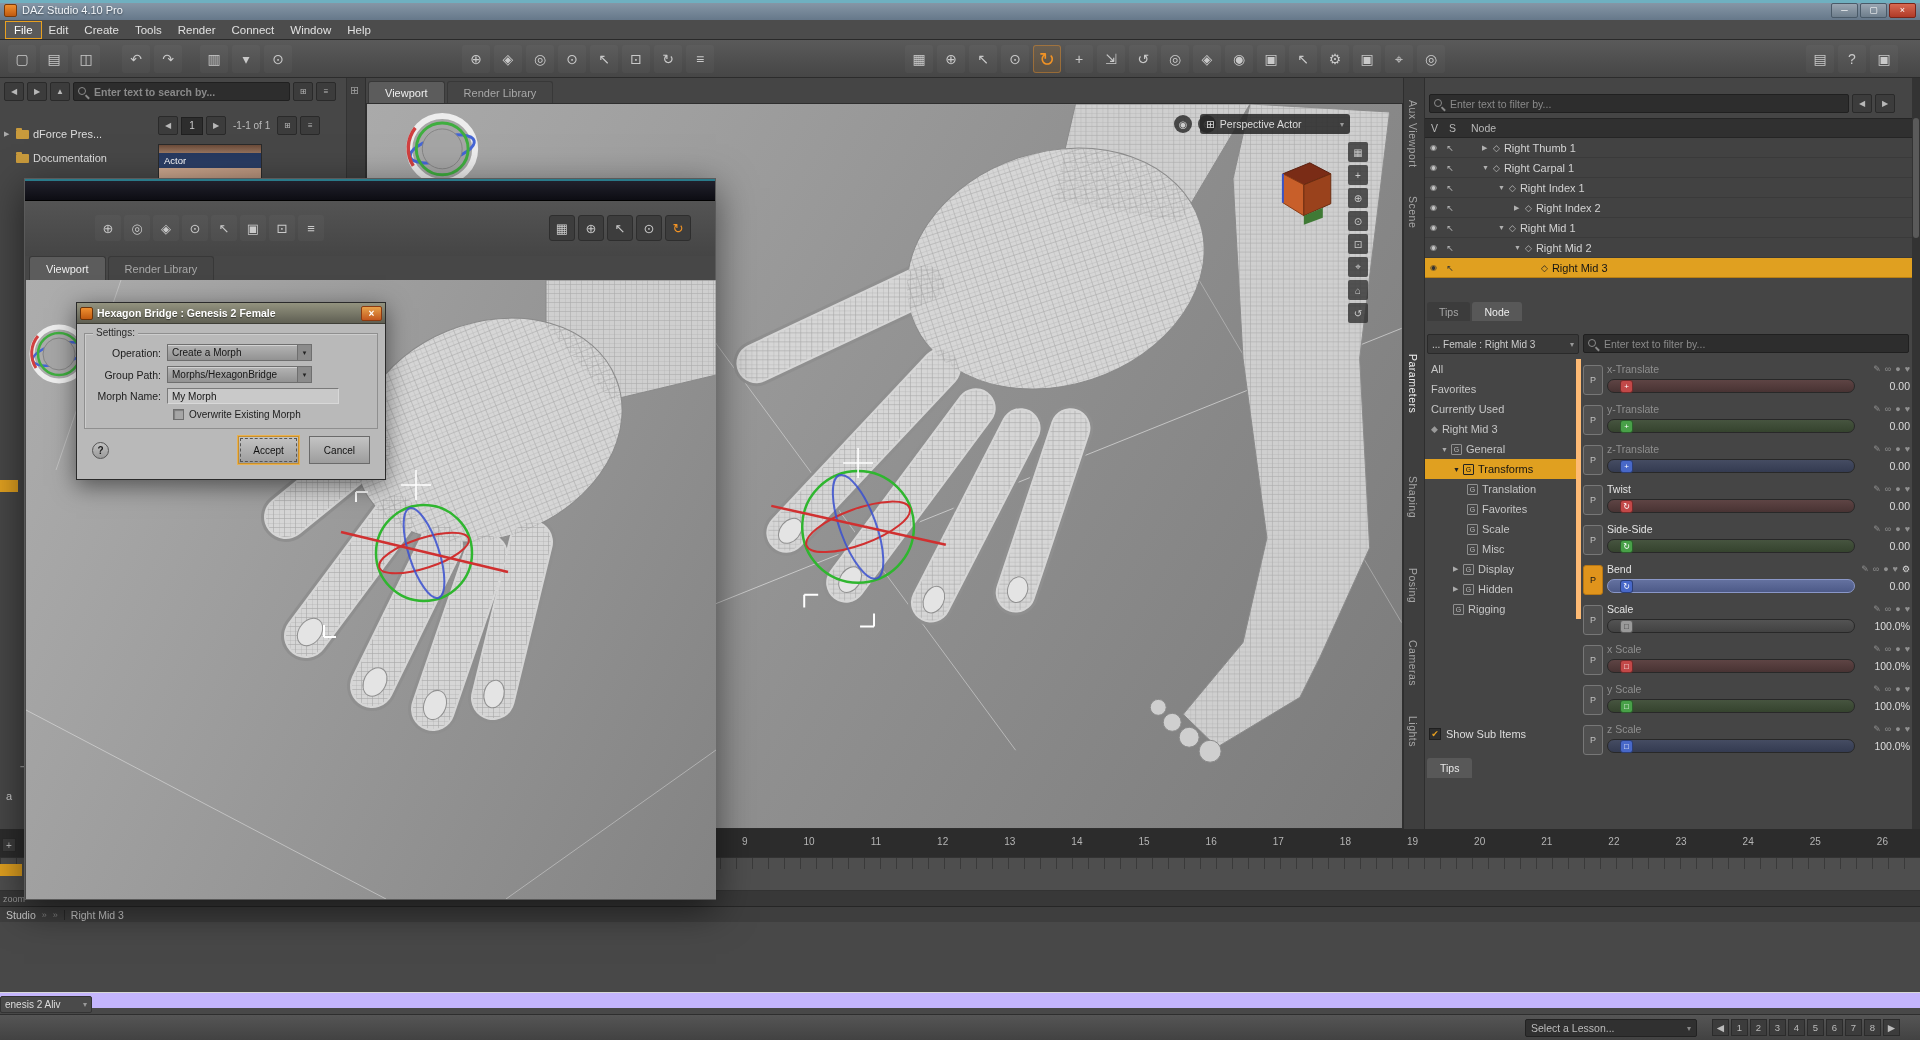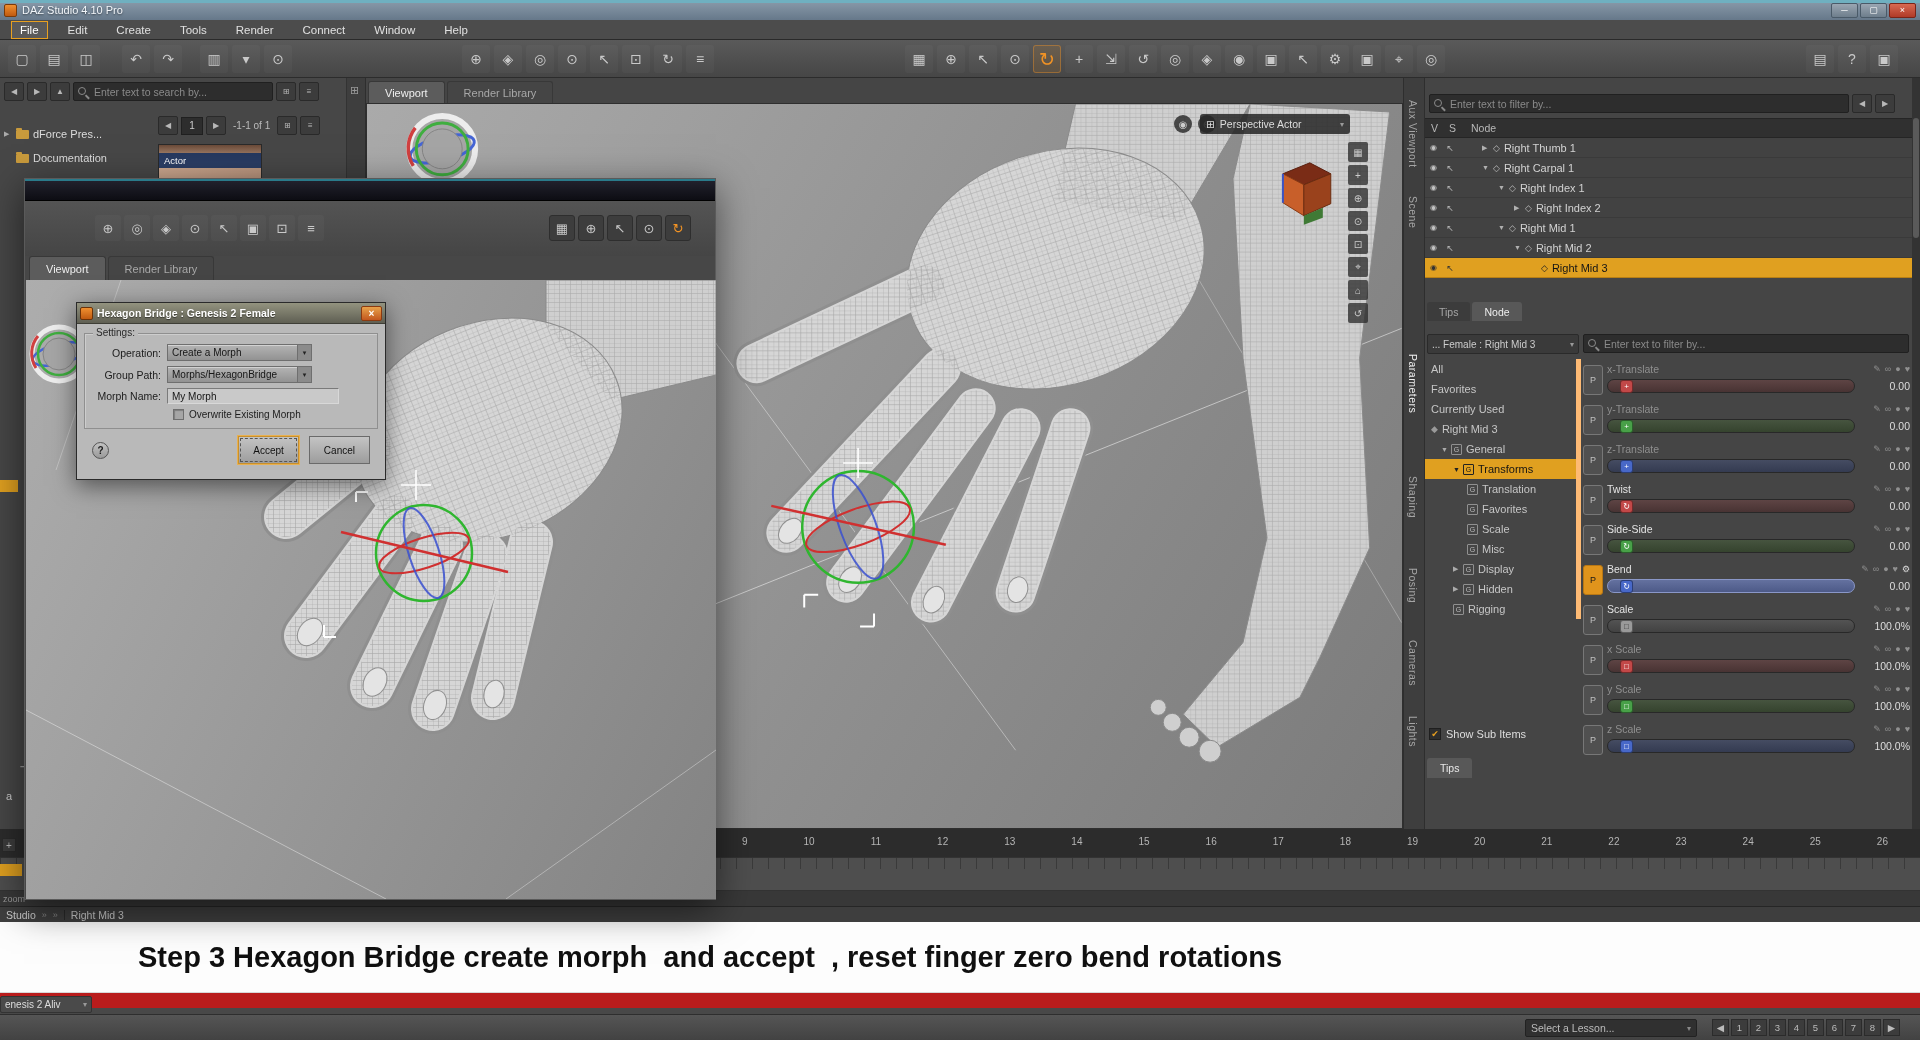--- a/index.html
+++ b/index.html
@@ -12,21 +12,21 @@
 .titlebar{left:0;top:0;width:1920px;height:20px;background:linear-gradient(#8b9cab,#66788a);
   box-shadow:inset 0 3px 0 #6fb0c0;display:flex;align-items:center;padding:0 4px}
 .app-icon{width:13px;height:13px;background:linear-gradient(#f09030,#c05a10);border:1px solid #7a3a08;border-radius:2px;margin-right:5px}
 .tb-title{font-size:11px;color:#f2f6fa;text-shadow:0 1px 2px rgba(0,0,0,.5)}
 .winbtns{margin-left:auto;display:flex;gap:2px}
 .wbtn{width:27px;height:15px;display:flex;align-items:center;justify-content:center;font-size:9px;color:#fff;
   background:linear-gradient(#9aa6b2,#6e7e8c);border:1px solid #4a5a68;border-radius:2px}
 .wbtn.close{background:linear-gradient(#d86a52,#b03a28);border-color:#7a2418}
 
 
-.menubar{left:0;top:20px;width:1920px;height:20px;background:#4c4c4c;border-bottom:1px solid #2a2a2a;display:flex;align-items:center;padding-left:12px;gap:13px}
+.menubar{left:0;top:20px;width:1920px;height:20px;background:#4c4c4c;border-bottom:1px solid #2a2a2a;display:flex;align-items:center;padding-left:6px;gap:0}
 .menu-item{padding:2px 8px;font-size:11.5px;color:#e0e0e0}
 .menu-item.active{outline:1px solid #e8a020;background:#5a5a5a;color:#fff}
 
 
 .toolbar{left:0;top:40px;width:1920px;height:38px;background:linear-gradient(#5a5a5a,#464646);border-bottom:1px solid #2c2c2c}
 .tgroup{position:absolute;top:5px;display:flex;gap:4px}
 .ticon{width:28px;height:28px;display:flex;align-items:center;justify-content:center;font-size:14px;color:#c9c9c9;border-radius:3px;background:rgba(255,255,255,.03)}
 .ticon.active{color:#f29325;font-size:19px;background:rgba(242,147,37,.12);border:1px solid rgba(242,147,37,.4)}
 
 
@@ -142,21 +142,21 @@
 .tl-track{position:absolute;left:0;top:28px;width:1920px;height:34px;background:#4e4e4e;border-top:1px solid #333;border-bottom:1px solid #333}
 .tl-track .tickmarks{position:absolute;left:0;right:0;top:0;height:11px;background:repeating-linear-gradient(90deg,#3a3a3a 0 1px,transparent 1px 16px)}
 .tl-zoom{position:absolute;left:0;top:62px;width:1920px;height:15px;background:#383838;font-size:9px;color:#999;display:flex;align-items:center;padding-left:3px}
 
 
 .statusbar{left:0;top:906px;width:1920px;height:16px;background:#3e3e3e;border-top:1px solid #262626;display:flex;align-items:center;gap:6px;padding-left:6px;font-size:10.5px;color:#ccc}
 .statusbar .sep{color:#888;font-size:9px}
 .statusbar .divider{width:1px;height:10px;background:#2a2a2a}
 .caption-band{left:0;top:922px;width:1920px;height:70px;background:#fdfdfd}
 .caption-text{position:absolute;left:138px;top:0;line-height:70px;font-size:29px;font-weight:bold;color:#101010;white-space:pre}
-.genesis-row{left:0;top:992px;width:1920px;height:16px;background:#b91c1c;border-top:1px solid #d8d8d8}
+.genesis-row{left:0;top:992px;width:1920px;height:16px;background:#c4b5fd;border-top:1px solid #d8d8d8}
 .gen-dd{position:absolute;left:0;top:3px;width:92px;height:17px;background:#4a4a4a;border:1px solid #333;border-radius:2px;display:flex;align-items:center;padding:0 4px;font-size:10px;color:#ddd;gap:3px}
 .gen-dd .cap{margin-left:auto;font-size:8px;color:#999}
 .bottom-bar{left:0;top:1014px;width:1920px;height:26px;background:linear-gradient(#555,#424242);border-top:1px solid #2e2e2e}
 .lesson-dd{position:absolute;left:1525px;top:4px;width:172px;height:18px;background:#303030;border:1px solid #222;border-radius:2px;display:flex;align-items:center;padding:0 5px;font-size:10.5px;color:#bbb}
 .lesson-dd .cap{margin-left:auto;font-size:8px;color:#888}
 .pages{position:absolute;left:1712px;top:4px;display:flex;gap:2px}
 .pagebox{width:17px;height:17px;background:#3c3c3c;border:1px solid #2b2b2b;display:flex;align-items:center;justify-content:center;font-size:9.5px;color:#bbb}
 
 
 .frag-ti{left:20px;top:764px;font-size:16px;color:#999}
@@ -284,21 +284,21 @@
       </div>
   </div>
 
   <div class="left-panel abs">
     <div class="lp-nav">
       <span class="sqbtn">◀</span>
       <span class="sqbtn">▶</span>
       <span class="sqbtn">▲</span>
       <span class="searchwrap">
         <span class="mag"></span>
-        <input class="dkinput" style="width: 200px;" placeholder="Enter text to search by...">
+        <input class="dkinput" style="width: 217px; font-weight: bold;" placeholder="Enter text to search by...">
       </span>
       <span class="sqbtn">⊞</span>
       <span class="sqbtn">≡</span>
     </div>
     <div class="lp-tree">
 
         <div class="tree-item">
           <span class="tree-arrow">▶</span>
           <span class="folder"></span>
           <span>dForce Pres...</span>
@@ -900,23 +900,20 @@
   </div>
 
   <div class="statusbar abs">
     <span>Studio</span>
     <span class="sep">»</span>
     <span class="sep">»</span>
     <span class="divider"></span>
     <span>Right Mid 3</span>
   </div>
 
-  <div class="caption-band abs">
-    <span class="caption-text">Step 3 Hexagon Bridge create morph  and accept  , reset finger zero bend rotations</span>
-  </div>
 
   <div class="genesis-row abs">
     <div class="gen-dd">
       <span>enesis 2 Aliv</span>
       <span class="cap">▾</span>
     </div>
   </div>
 
   <div class="bottom-bar abs">
     <div class="lesson-dd">

